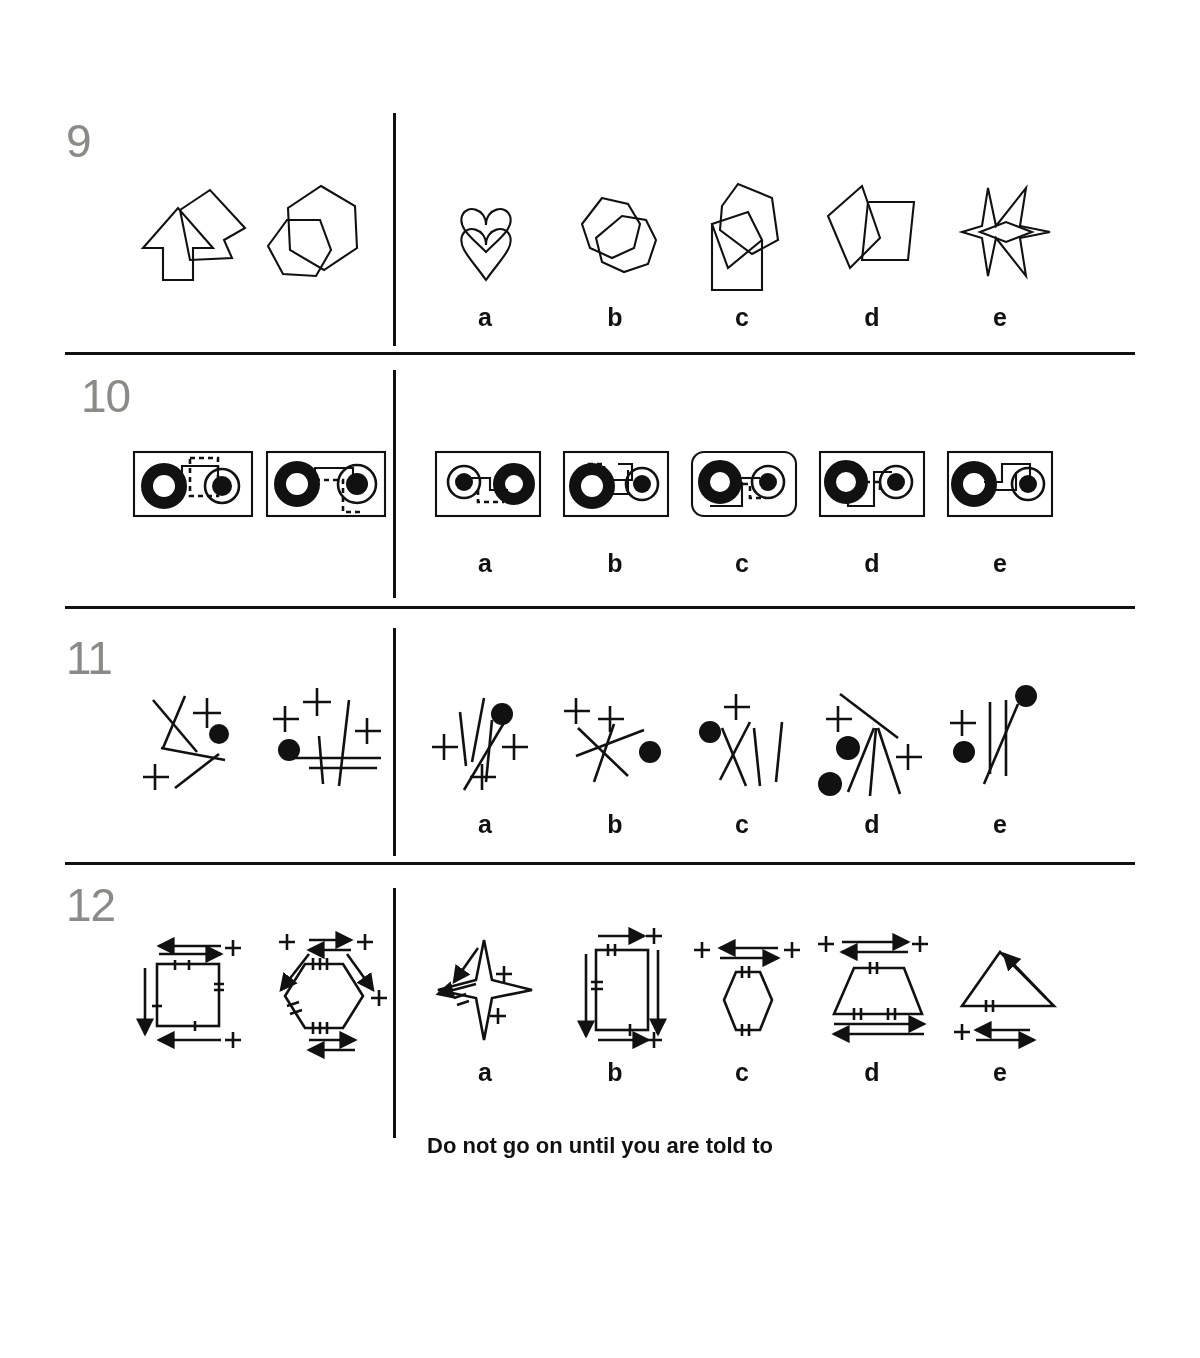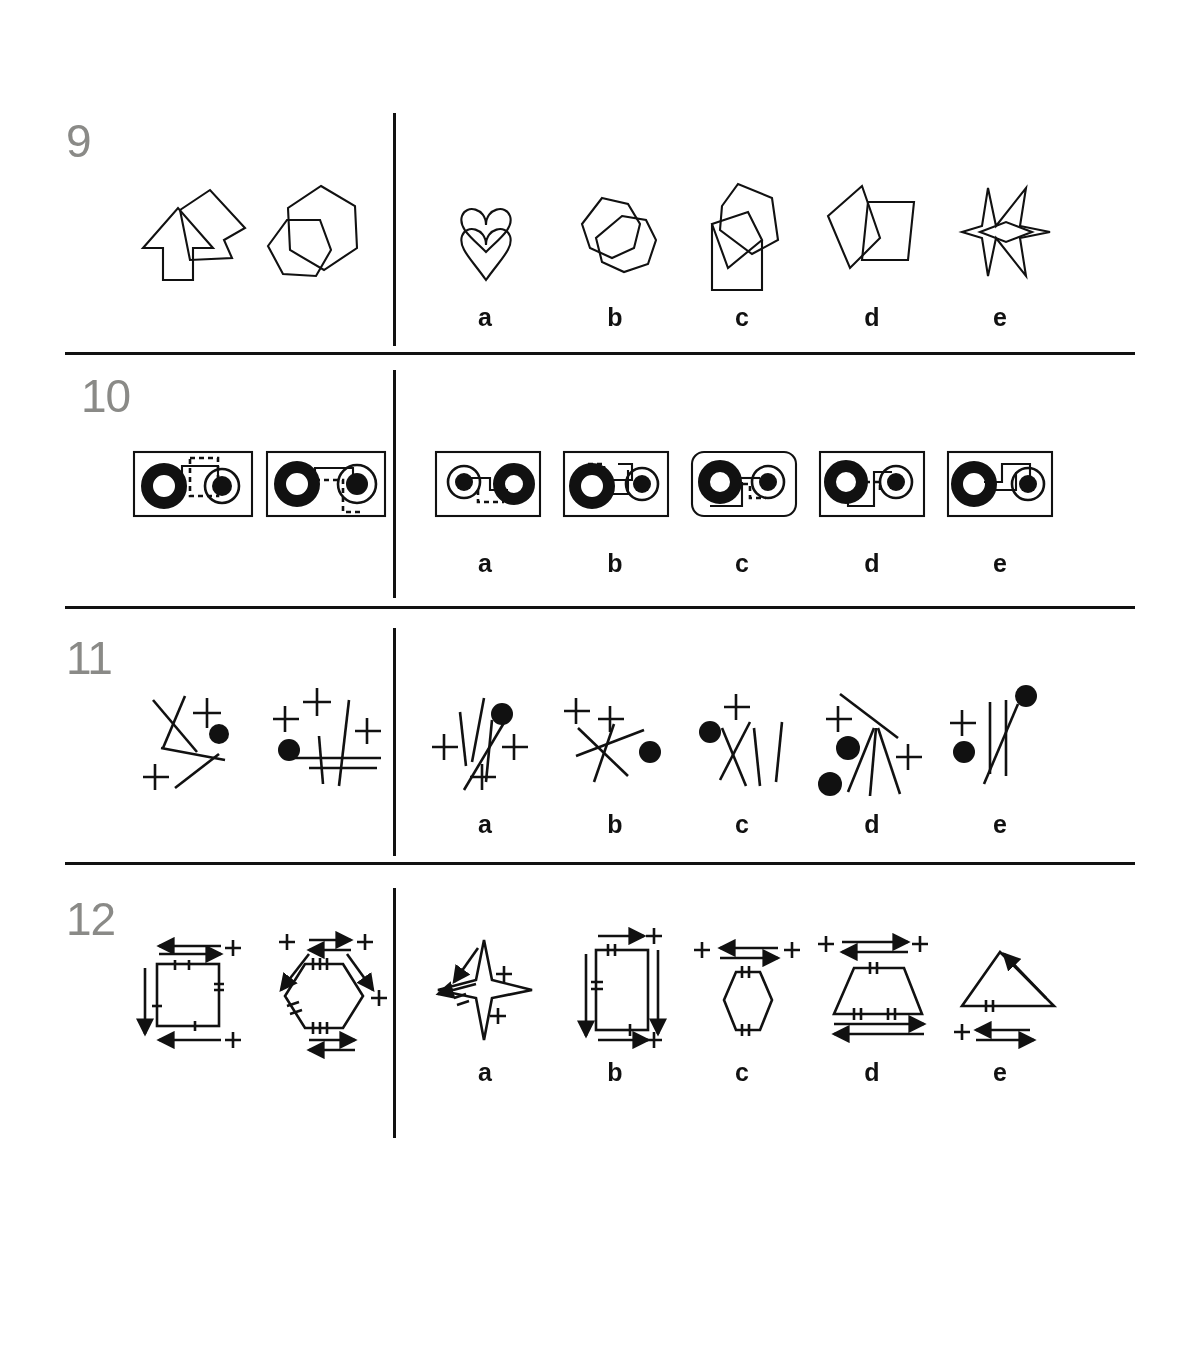--- a/index.html
+++ b/index.html
@@ -321,21 +321,21 @@
     <div class="optletter" style="left:465px;top:202px;">a</div>
     <div class="optletter" style="left:595px;top:202px;">b</div>
     <div class="optletter" style="left:722px;top:202px;">c</div>
     <div class="optletter" style="left:852px;top:202px;">d</div>
     <div class="optletter" style="left:980px;top:202px;">e</div>
   </div>
 
   <div class="divider-h" style="top:862px;"></div>
 
   <div class="qrow" style="top:866px;height:260px;">
-    <div class="qnum" style="left:66px;top:30px;">12</div>
+    <div class="qnum" style="left:66px;top:16px;">12</div>
     <div class="divider-v" style="left:393px;top:22px;height:250px;"></div>
 
     <defs></defs>
 
     
     <div class="stem" style="left:125px;top:68px;">
       <svg width="130" height="120" viewBox="0 0 130 120">
         <defs>
           <marker id="ar" markerWidth="7" markerHeight="7" refX="6" refY="3.5" orient="auto">
             <path d="M0 0 L7 3.5 L0 7 z" fill="#111"></path>
@@ -449,14 +449,15 @@
       </svg>
     </div>
 
     <div class="optletter" style="left:465px;top:194px;">a</div>
     <div class="optletter" style="left:595px;top:194px;">b</div>
     <div class="optletter" style="left:722px;top:194px;">c</div>
     <div class="optletter" style="left:852px;top:194px;">d</div>
     <div class="optletter" style="left:980px;top:194px;">e</div>
   </div>
 
+  <div class="footer-note" style="top:1133px;">Do not go on until you are told to</div>
 
 </div>
 
 </body></html>

